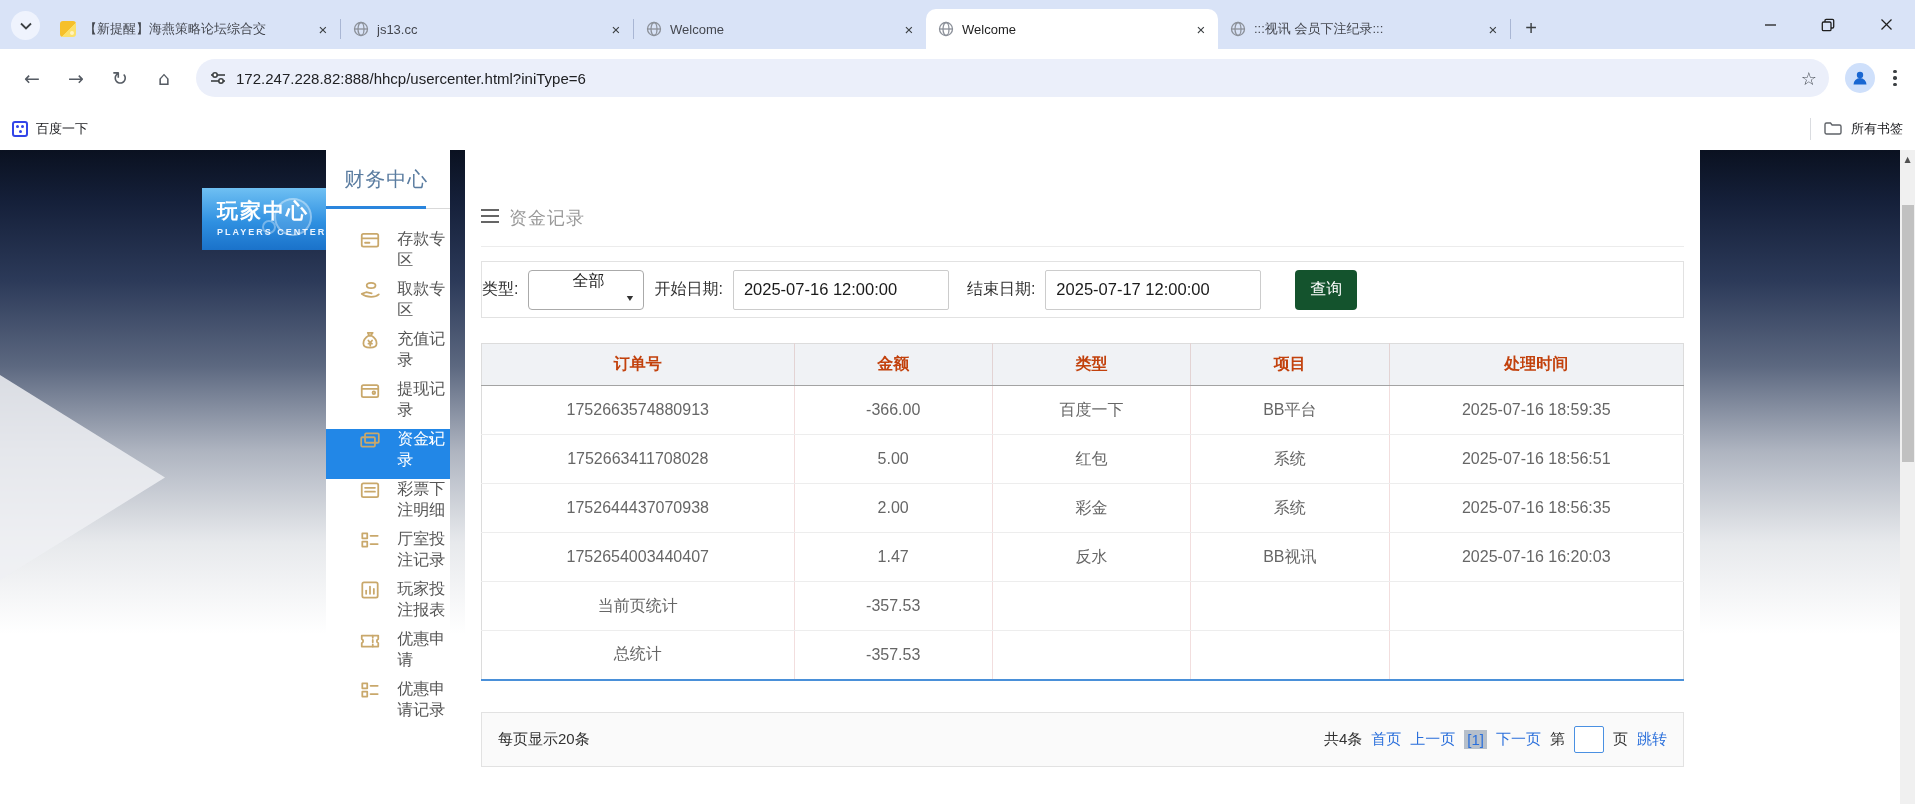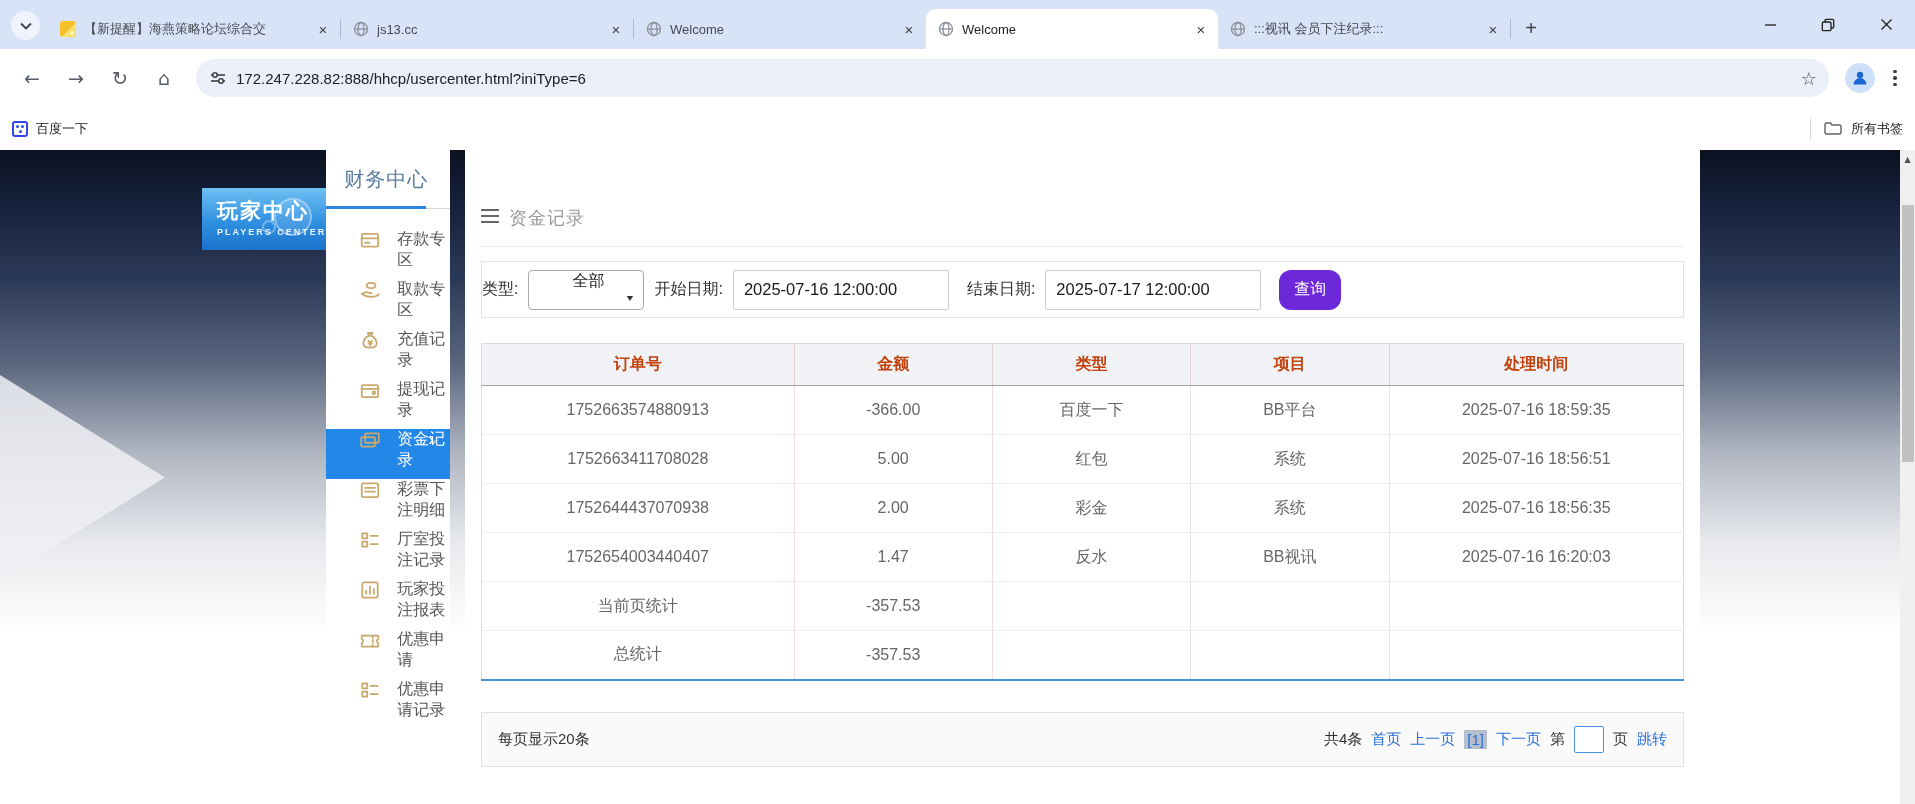--- a/index.html
+++ b/index.html
@@ -69,21 +69,21 @@
   #main { flex:1; margin-left:15px; background:#fff; padding:0 16px; display:flex; flex-direction:column; }
   #content-header { height:97px; display:flex; align-items:center; padding-top:40px; border-bottom:1px solid #ececec; gap:10px; }
   #ham svg { width:18px; height:16px; stroke:#666; stroke-width:2; }
   #content-title { font-size:18px; color:#999; letter-spacing:1px; }
 
   #filterbox { margin-top:14px; height:57px; border:1px solid #e2e2e2; display:flex; align-items:center; padding-left:0; gap:10px; flex:none; }
   .f-label { font-size:16px; color:#333; }
   #type-select { width:116px; height:40px; border:1px solid #aaa; border-radius:4px; background:#fff; display:flex; align-items:center; padding:0 8px 0 12px; font-size:16px; color:#222; cursor:pointer;flex-direction:column; }
   #type-select .cv { margin-left:auto; font-size:11px; color:#333; transform:scaleY(.8); }
   .f-input { width:216px; height:40px; border:1px solid #ccc; border-radius:2px; font-size:16.5px; color:#1a1a1a; padding:0 10px; font-family:inherit; }
-  #search-btn { width:62px; height:40px; margin-left:8px; background:#6d28d9; color:#fff; border:none; border-radius:12px; font-size:16px; cursor:pointer; font-family:inherit; }
+  #search-btn { width:62px; height:40px; margin-left:24px; background:#14532d; color:#fff; border:none; border-radius:4px; font-size:16px; cursor:pointer; font-family:inherit; }
 
   #records-table { margin-top:25px; width:100%; border-collapse:collapse; table-layout:fixed; flex:none; border:1px solid #dcdcdc; border-bottom:2px solid #4a90d9; }
   #records-table th { height:42px; background:#f0f2f5; font-size:16px; color:#c2410c; font-weight:bold; border-bottom:1px solid #a3a3a3; border-right:1px solid #e3d3d3;margin-left:42px; }
   #records-table th:last-child { border-right:none; }
   #records-table td { height:49px; text-align:center; font-size:16px; color:#666; border-bottom:1px solid #ededed; border-right:1px solid #f2dede; }
   #records-table td:last-child { border-right:none; }
   #records-table tr:last-child td { border-bottom:none; }
 
   #pager { margin-top:31px; height:55px; border:1px solid #e2e2e2; background:#fafafa; display:flex; align-items:center; padding:0 16px; flex:none; }
   #pager .left { font-size:15px; color:#333; }

